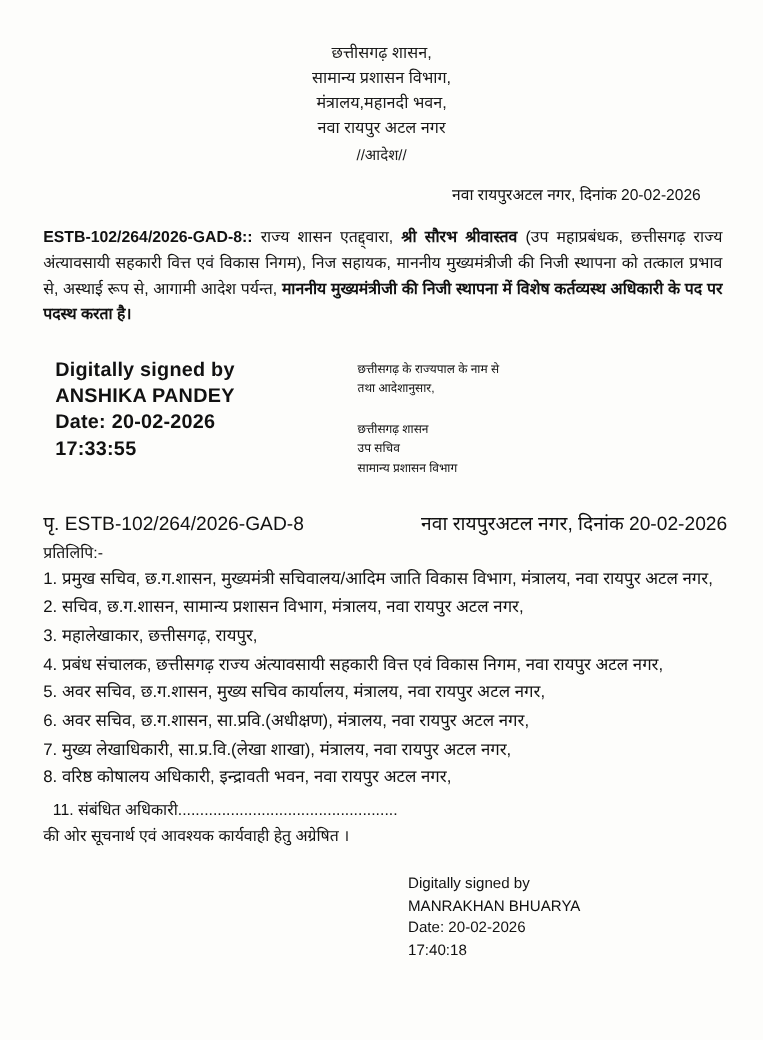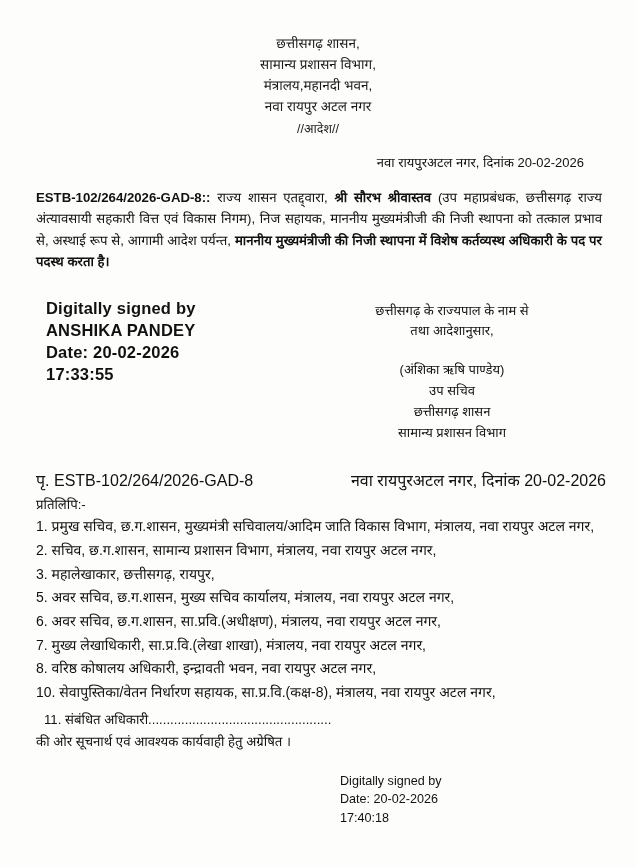--- a/index.html
+++ b/index.html
@@ -67,22 +67,22 @@
     width: 252px;
     font-family: "Liberation Sans", sans-serif;
     font-weight: bold;
     font-size: 16.5px;
     line-height: 1.35;
     letter-spacing: 0.2px;
     color: #111;
   }
   .right-auth {
     flex: 1;
-    text-align: center;
-    font-size: 13px;
+    text-align: left;
+    font-size: 10px;
     line-height: 1.6;
     padding-top: 4px;
   }
   .right-auth .gap { height: 18px; }
 
   
   .copy-head {
     display: flex;
     justify-content: space-between;
     margin: 26px 30px 0 36px;
@@ -152,48 +152,48 @@
     <div class="dsign">
       <div>Digitally signed by</div>
       <div>ANSHIKA PANDEY</div>
       <div>Date: 20-02-2026</div>
       <div>17:33:55</div>
     </div>
     <div class="right-auth">
       <div>छत्तीसगढ़ के राज्यपाल के नाम से</div>
       <div>तथा आदेशानुसार,</div>
       <div class="gap"></div>
-      <div>(अंशिका ऋषि पाण्डेय)</div>
+      <div>छत्तीसगढ़ शासन</div>
       <div>उप सचिव</div>
-      <div>छत्तीसगढ़ शासन</div>
       <div>सामान्य प्रशासन विभाग</div>
     </div>
   </div>
 
   <div class="copy-head">
     <div>पृ. ESTB-102/264/2026-GAD-8</div>
     <div>नवा रायपुरअटल नगर, दिनांक 20-02-2026</div>
   </div>
   <div class="copy-label" style="">प्रतिलिपि:-</div>
 
   <div class="copy-list">
     <div class="item">1. प्रमुख सचिव, छ.ग.शासन, मुख्यमंत्री सचिवालय/आदिम जाति विकास विभाग, मंत्रालय, नवा रायपुर अटल नगर,</div>
     <div class="item">2. सचिव, छ.ग.शासन, सामान्य प्रशासन विभाग, मंत्रालय, नवा रायपुर अटल नगर,</div>
     <div class="item">3. महालेखाकार, छत्तीसगढ़, रायपुर,</div>
+    <div class="item">4. प्रबंध संचालक, छत्तीसगढ़ राज्य अंत्यावसायी सहकारी वित्त एवं विकास निगम, नवा रायपुर अटल नगर,</div>
     <div class="item">5. अवर सचिव, छ.ग.शासन, मुख्य सचिव कार्यालय, मंत्रालय, नवा रायपुर अटल नगर,</div>
     <div class="item">6. अवर सचिव, छ.ग.शासन, सा.प्रवि.(अधीक्षण), मंत्रालय, नवा रायपुर अटल नगर,</div>
     <div class="item">7. मुख्य लेखाधिकारी, सा.प्र.वि.(लेखा शाखा), मंत्रालय, नवा रायपुर अटल नगर,</div>
     <div class="item">8. वरिष्ठ कोषालय अधिकारी, इन्द्रावती भवन, नवा रायपुर अटल नगर,</div>
-    <div class="item">10. सेवापुस्तिका/वेतन निर्धारण सहायक, सा.प्र.वि.(कक्ष-8), मंत्रालय, नवा रायपुर अटल नगर,</div>
   </div>
 
   <div class="item-11">11. संबंधित अधिकारी..................................................</div>
   <div class="forward-line">की ओर सूचनार्थ एवं आवश्यक कार्यवाही हेतु अग्रेषित ।</div>
 
   <div class="bottom-sig">
     <div class="wrap">
       <div>Digitally signed by</div>
+      <div class="name">MANRAKHAN BHUARYA</div>
       <div>Date: 20-02-2026</div>
       <div>17:40:18</div>
     </div>
   </div>
 
 </div>
 
 </body></html>

